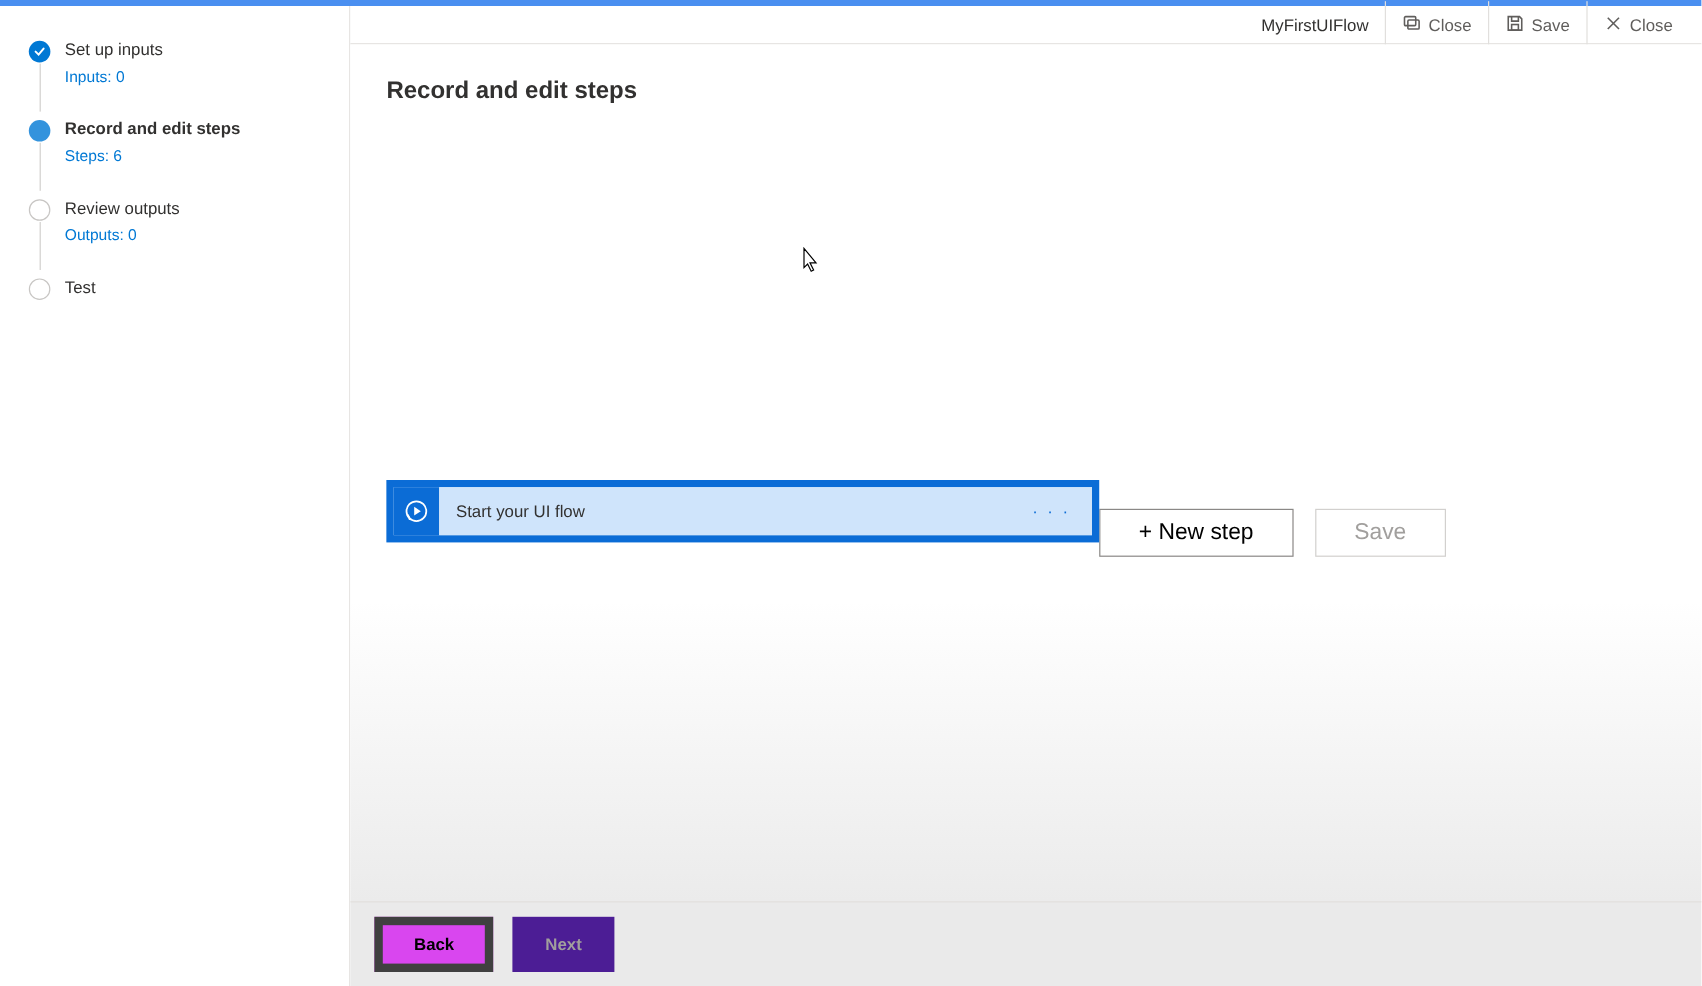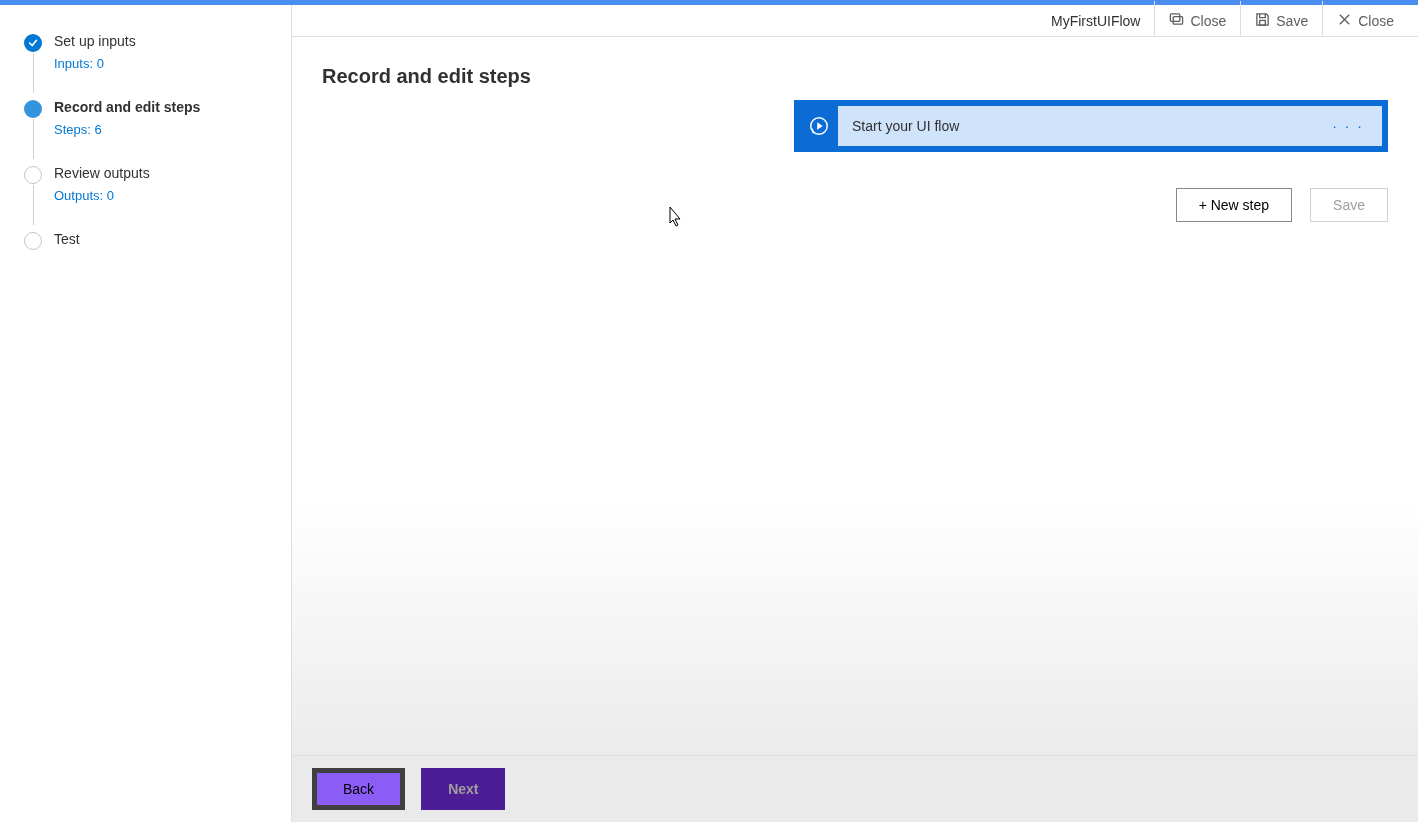--- a/index.html
+++ b/index.html
@@ -111,22 +111,22 @@
   }
   .page-desc {
     font-size: 14px;
     color: #323130;
     margin-bottom: 30px;
   }
   .page-desc .learn { margin-left: 6px; color: #323130; }
   .canvas {
     flex: 1;
     display: flex;
-    flex-direction: column;
-    align-items: flex-end;
+    flex-direction: row;
+    align-items: center;
   }
   .flow-card {
     width: 594px;
     border: 6px solid #0b6cd6;
     background: #e1effc;
     display: flex;
     align-items: stretch;
     position: relative;
     cursor: pointer;
   }
@@ -154,46 +154,46 @@
     color: #0b6cd6;
     letter-spacing: 2px;
     font-size: 14px;
   }
   .flow-buttons {
     display: flex;
     gap: 18px;
     margin-top: 36px;
   }
   .btn {
-    padding: 8px 22px;
-    font-size: 14px;
+    padding: 8px 32px;
+    font-size: 19px;
     border: 1px solid #8a8886;
     background: #fff;
     cursor: pointer;
   }
   .btn.disabled {
     color: #a19f9d;
     border-color: #d2d0ce;
     cursor: default;
   }
   
   .footer {
     border-top: 1px solid #e1dfdd;
     padding: 12px 20px;
     display: flex;
     gap: 16px;
     background: #eaeaea;
   }
   .fbtn {
     padding: 8px 26px;
     font-size: 14px;
-    border: 5px solid #404040;
-    background: #8b5cf6;
+    border: 7px solid #404040;
+    background: #d946ef;
     cursor: pointer;
-    font-weight: 400;
+    font-weight: 700;
   }
   .fbtn.disabled {
     color: #a19f9d;
     border: 1px solid transparent;
     background: #4c1d95;
     font-weight: 700;
     cursor: default;
   }
   
   .cursor {

